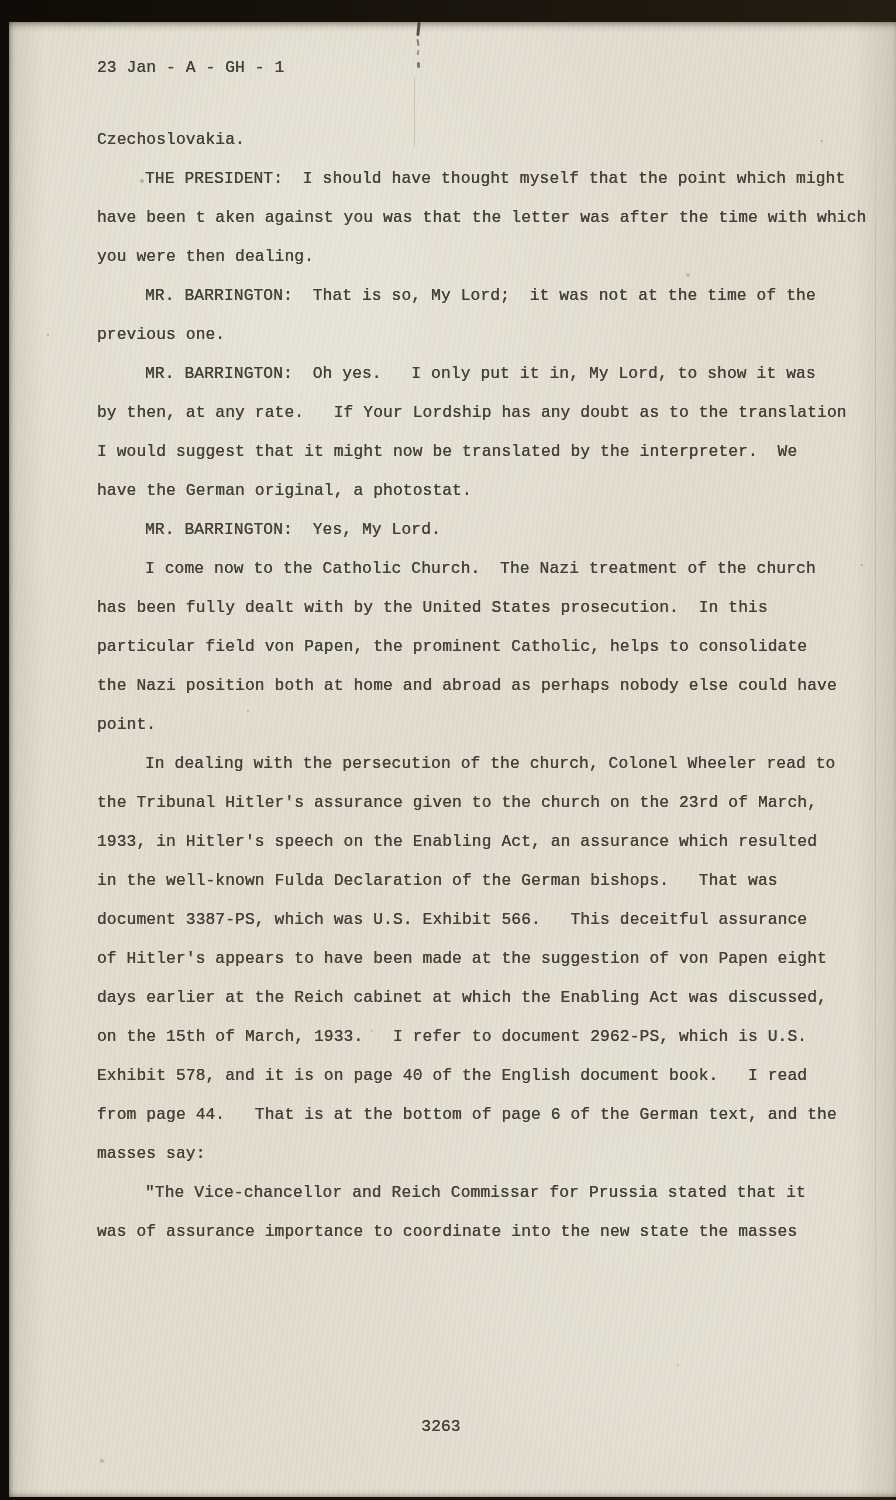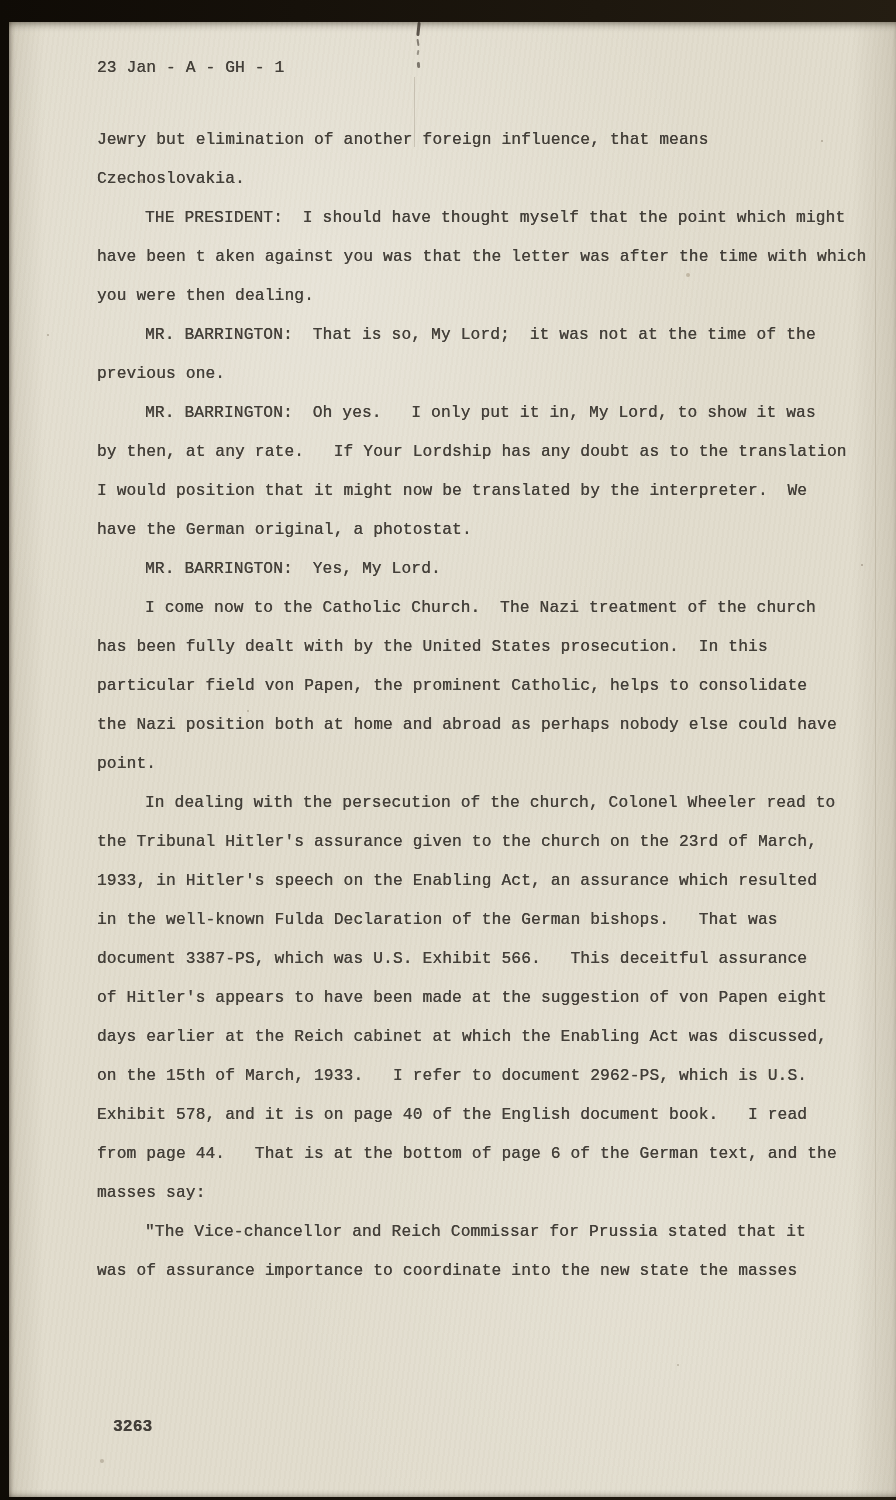--- a/index.html
+++ b/index.html
@@ -28,21 +28,21 @@
     letter-spacing:0.15px;
   }
   .line.indent{padding-left:48px;}
   #header-line{
     position:absolute;left:88px;top:27px;
   }
   #transcript-body{
     position:absolute;left:88px;top:99px;right:20px;
   }
   #page-number{
-    position:absolute;left:104px;top:1386px;width:680px;font-weight:bold;
+    position:absolute;left:92px;top:1386px;width:680px;text-align:center;
   }
   
   #ink-mark{
     position:absolute;left:404px;top:0;width:10px;height:52px;pointer-events:none;
   }
   #ink-mark span{
     position:absolute;left:4px;display:block;width:3px;background:rgba(45,38,30,0.75);border-radius:2px;
   }
   #ink-mark .m1{top:0;height:14px;transform:rotate(6deg);}
   #ink-mark .m2{top:17px;height:7px;width:2px;transform:rotate(-8deg);opacity:.7;}
@@ -80,30 +80,29 @@
       <span class="m3"></span>
       <span class="m4"></span>
   </div>
   <div id="crease-center" class="crease"></div>
   <div id="crease-right" class="crease"></div>
   <div id="speckles"></div>
 
   <div id="header-line" class="line">23 Jan - A - GH - 1</div>
 
   <div id="transcript-body">
-      <div class="line">Jewry but elimination of another foreign influence, that means</div>
       <div class="line">Czechoslovakia.</div>
       <div class="line indent">THE PRESIDENT:  I should have thought myself that the point which might</div>
       <div class="line">have been t aken against you was that the letter was after the time with which</div>
       <div class="line">you were then dealing.</div>
       <div class="line indent">MR. BARRINGTON:  That is so, My Lord;  it was not at the time of the</div>
       <div class="line">previous one.</div>
       <div class="line indent">MR. BARRINGTON:  Oh yes.   I only put it in, My Lord, to show it was</div>
       <div class="line">by then, at any rate.   If Your Lordship has any doubt as to the translation</div>
-      <div class="line">I would position that it might now be translated by the interpreter.  We</div>
+      <div class="line">I would suggest that it might now be translated by the interpreter.  We</div>
       <div class="line">have the German original, a photostat.</div>
       <div class="line indent">MR. BARRINGTON:  Yes, My Lord.</div>
       <div class="line indent">I come now to the Catholic Church.  The Nazi treatment of the church</div>
       <div class="line">has been fully dealt with by the United States prosecution.  In this</div>
       <div class="line">particular field von Papen, the prominent Catholic, helps to consolidate</div>
       <div class="line">the Nazi position both at home and abroad as perhaps nobody else could have</div>
       <div class="line">point.</div>
       <div class="line indent">In dealing with the persecution of the church, Colonel Wheeler read to</div>
       <div class="line">the Tribunal Hitler's assurance given to the church on the 23rd of March,</div>
       <div class="line">1933, in Hitler's speech on the Enabling Act, an assurance which resulted</div>

